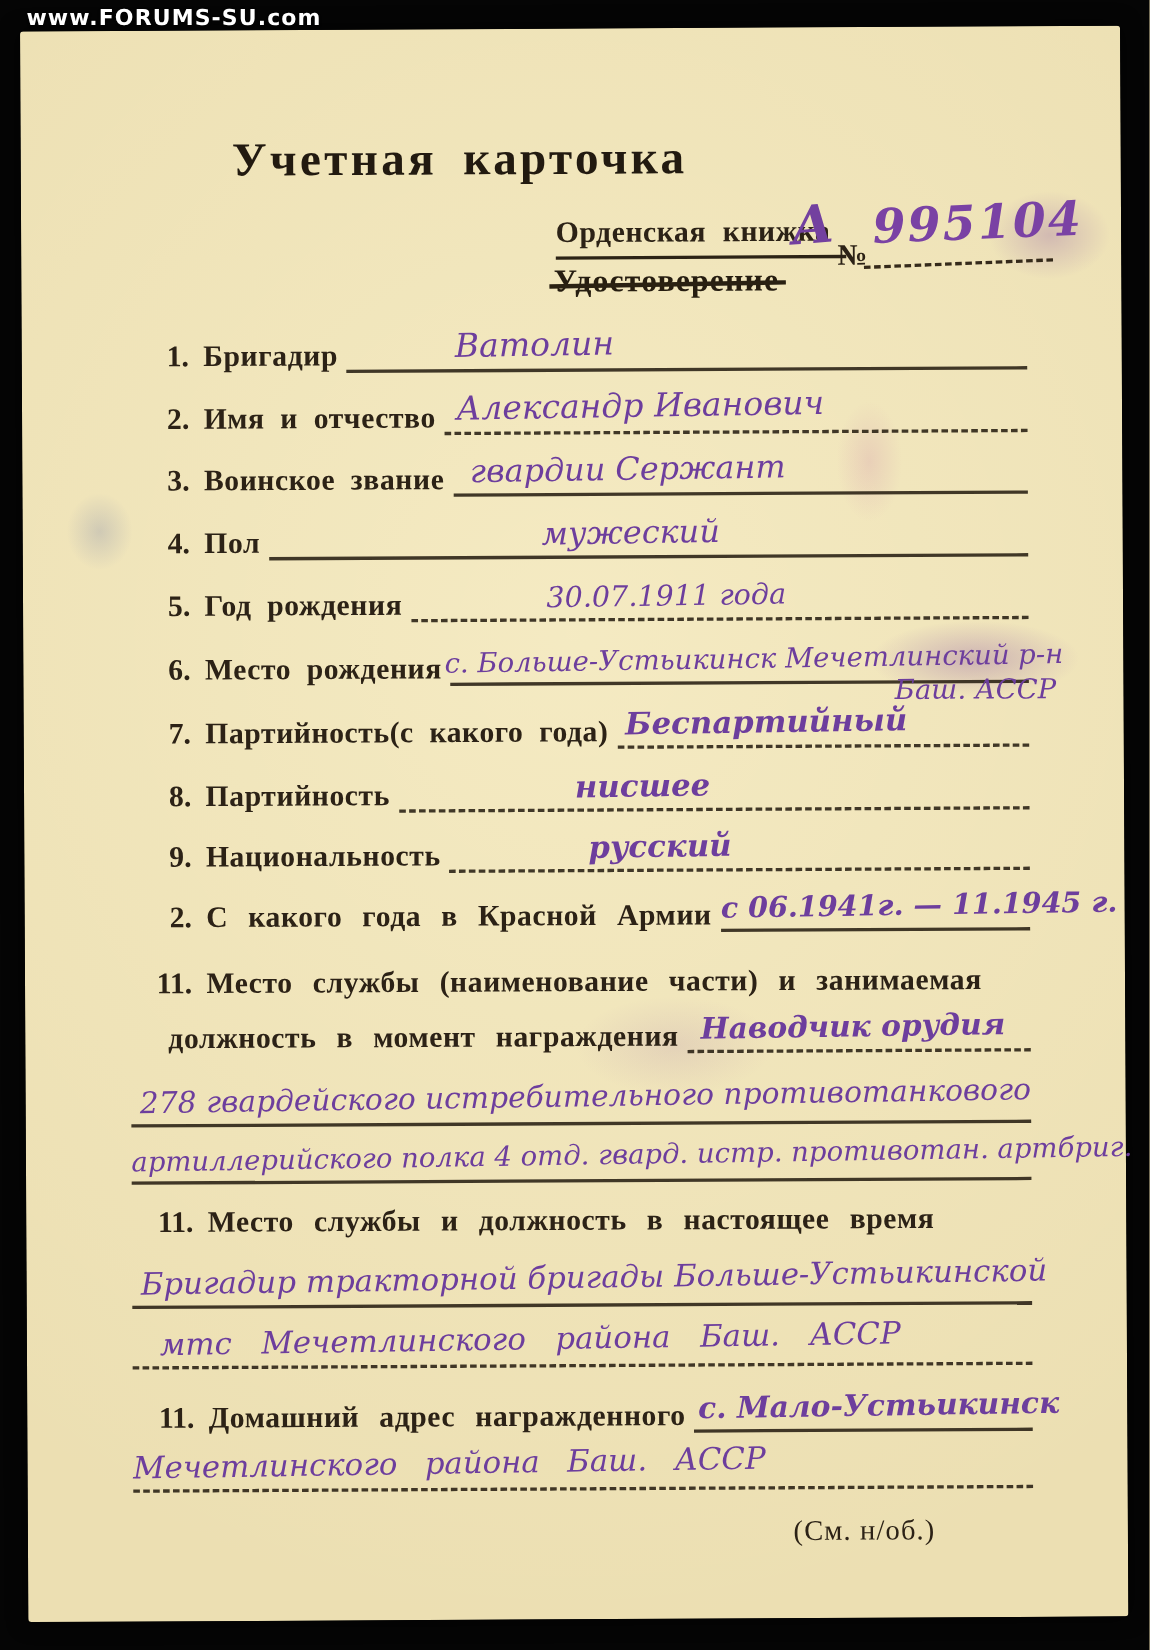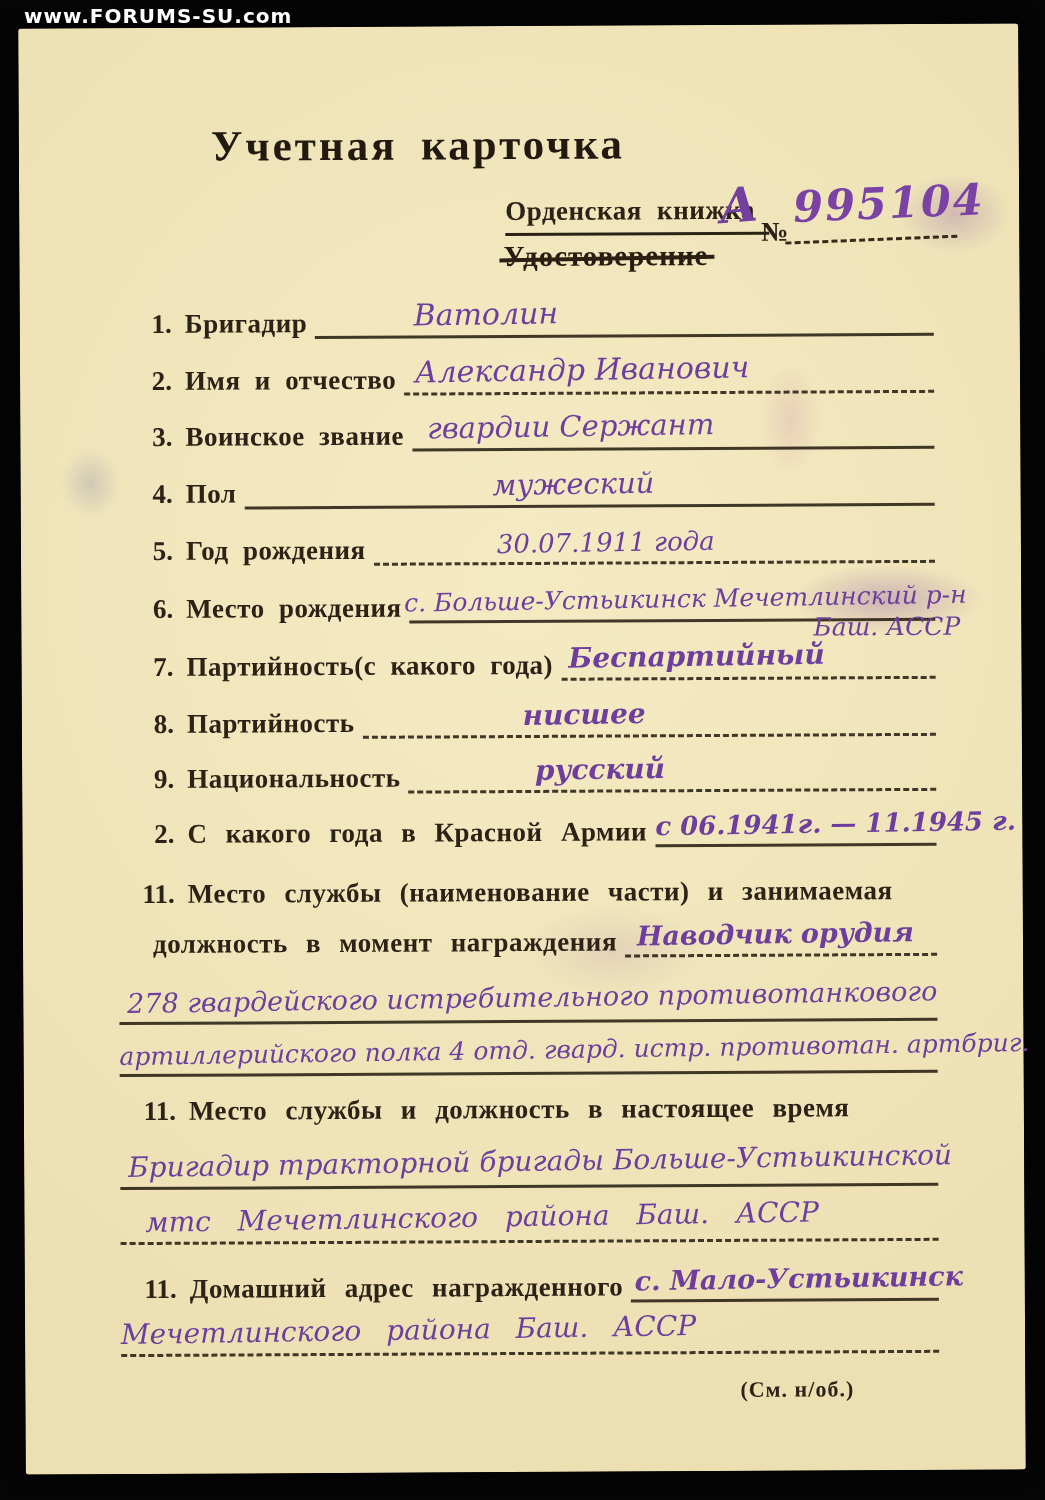--- a/index.html
+++ b/index.html
@@ -86,22 +86,22 @@
     position:absolute;bottom:3px;white-space:nowrap;
     font-family:"DejaVu Serif", serif;font-style:italic;
     color:#6d3e9d;transform:rotate(-.6deg);transform-origin:left bottom;
   }
   .hw.b{font-weight:700;}
   .sub-value{
     position:absolute;font-family:"DejaVu Serif", serif;font-style:italic;
     color:#6d3e9d;white-space:nowrap;
   }
   .footer-note{
-    position:absolute;left:715px;top:1352px;
-    font-size:22px;font-weight:700;letter-spacing:1px;color:#2c2216;
+    position:absolute;left:696px;top:1352px;
+    font-size:26px;font-weight:400;letter-spacing:1px;color:#2c2216;
   }
   .smudge{position:absolute;border-radius:50%;pointer-events:none;}
   .sm1{left:770px;top:540px;width:190px;height:70px;
        background:radial-gradient(closest-side, rgba(122,62,160,.30), rgba(122,62,160,0));}
   .sm2{left:880px;top:150px;width:110px;height:80px;
        background:radial-gradient(closest-side, rgba(122,62,160,.25), rgba(122,62,160,0));}
   .sm3{left:740px;top:340px;width:60px;height:110px;
        background:radial-gradient(closest-side, rgba(190,90,160,.16), rgba(190,90,160,0));}
   .sm4{left:500px;top:880px;width:180px;height:90px;
        background:radial-gradient(closest-side, rgba(130,70,160,.12), rgba(130,70,160,0));}

